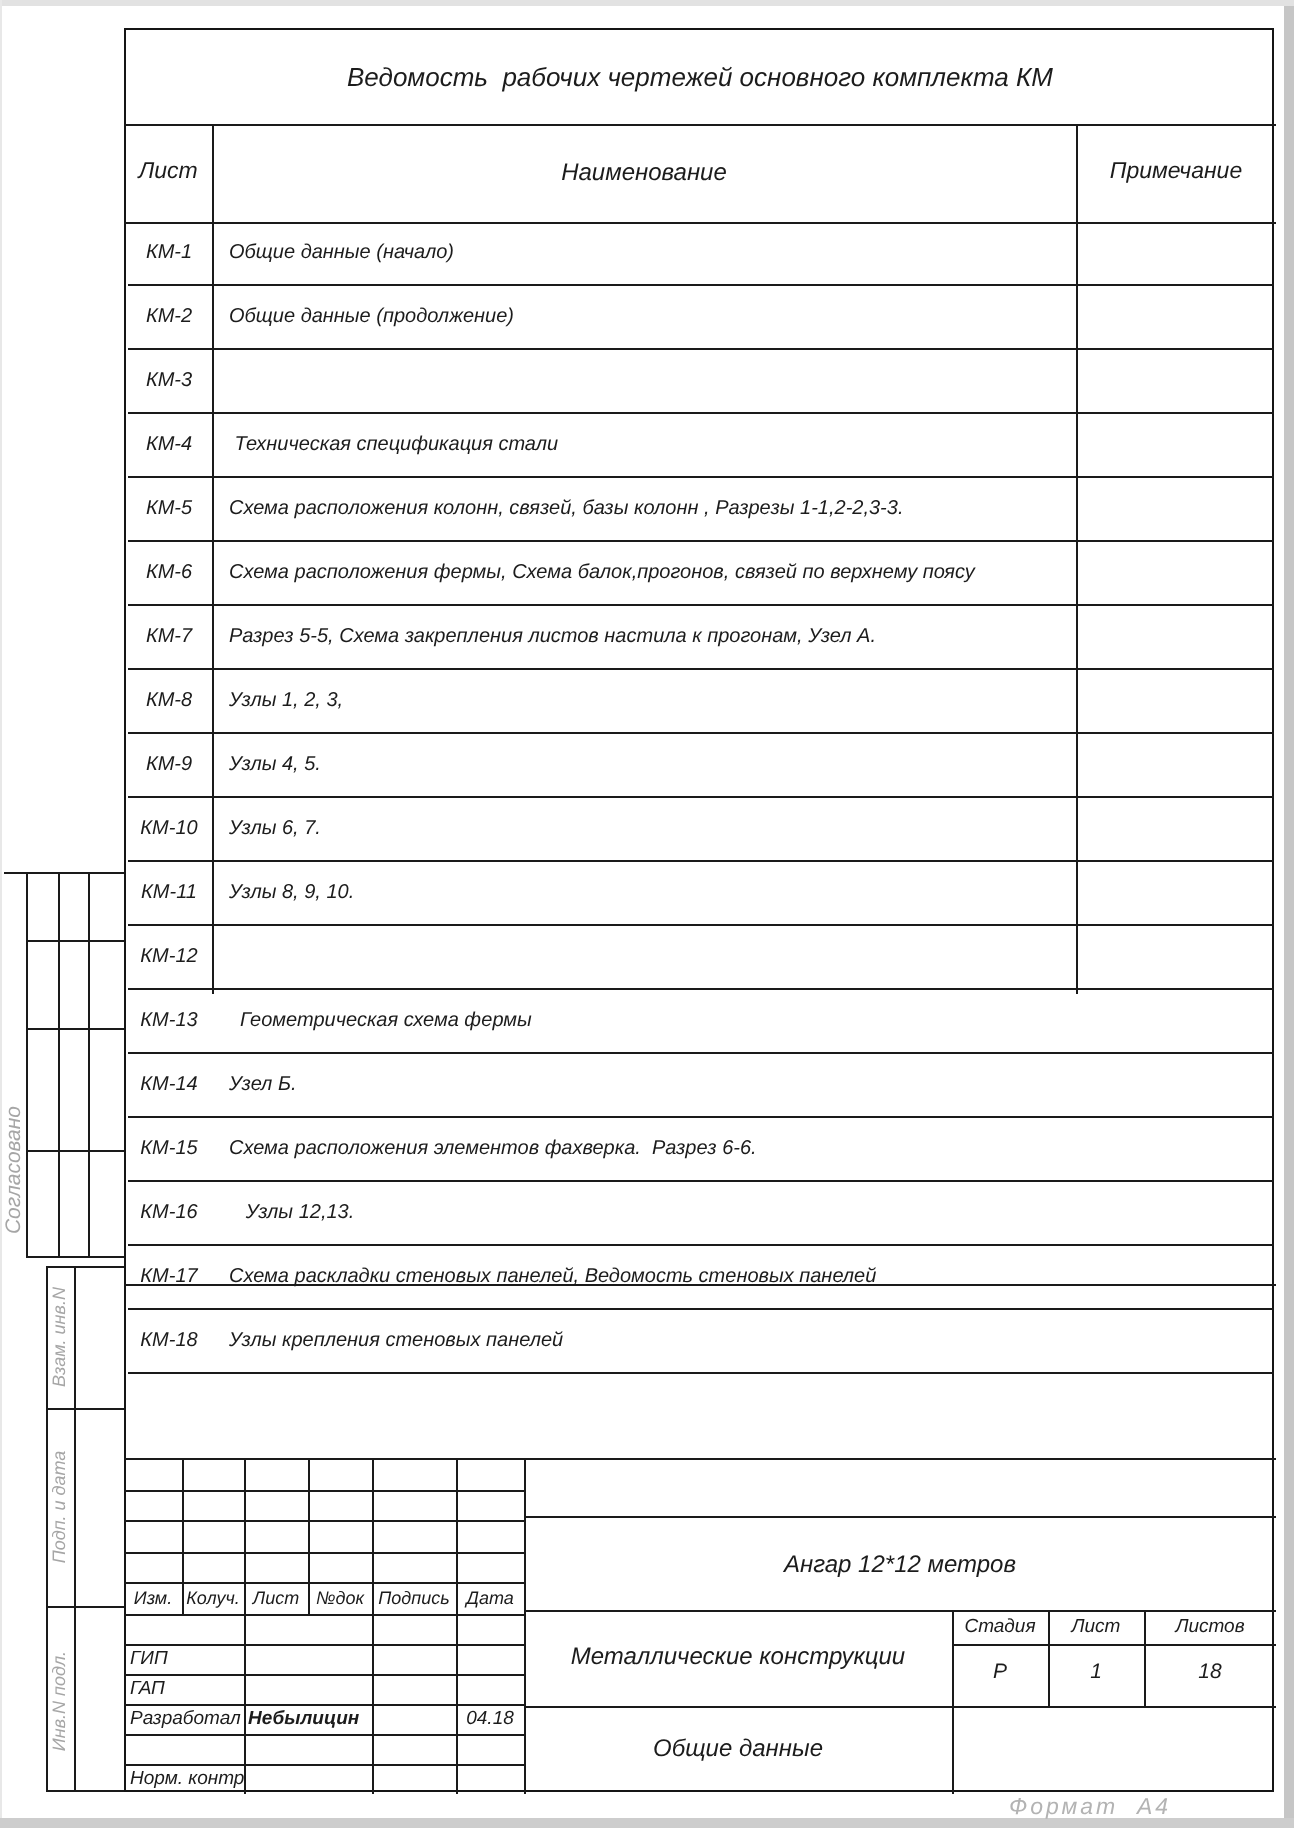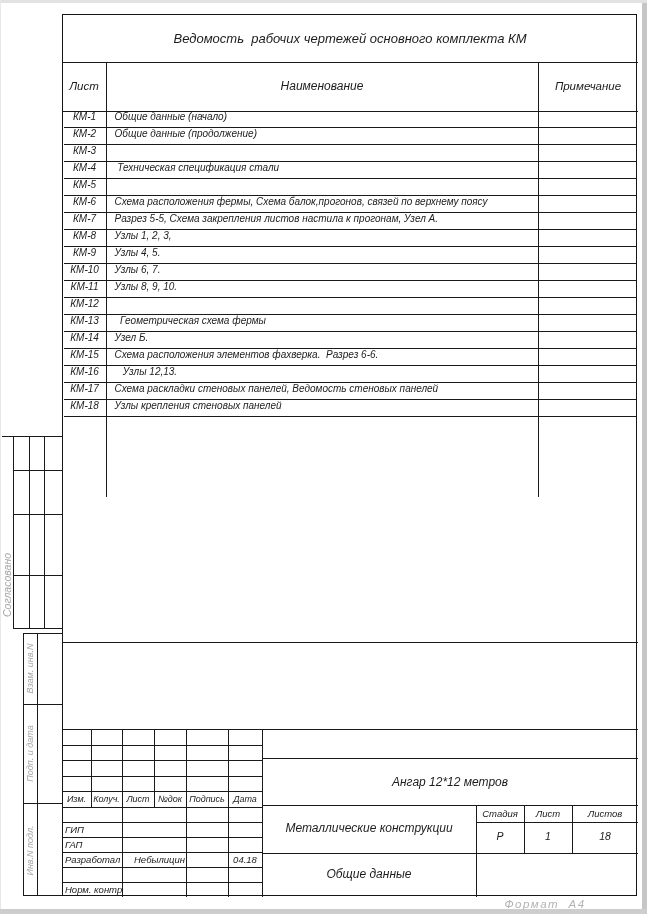--- a/index.html
+++ b/index.html
@@ -4,35 +4,35 @@
 <style>
   html,body{margin:0;padding:0;background:#ffffff;}
   #stage{position:relative;width:647px;height:914px;background:#ffffff;overflow:hidden;
          font-family:"Liberation Sans",sans-serif;font-style:italic;color:#1c1c1c;}
   .line{position:absolute;background:#1a1a1a;}
   .frame{position:absolute;left:62px;top:14px;width:575px;height:882px;border:1.8px solid #151515;box-sizing:border-box;background:transparent;}
   .txt{position:absolute;white-space:pre;overflow:hidden;}
   .center{text-align:center;}
   
   #list-body{position:absolute;left:63.5px;top:111px;width:573px;}
-  .trow{display:flex;height:17px;box-sizing:border-box;border-bottom:1.3px solid #1a1a1a;font-size:10px;}
+  .trow{display:flex;height:32px;box-sizing:border-box;border-bottom:1.3px solid #1a1a1a;align-items:center;font-size:10px;}
   .tc{white-space:pre;overflow:hidden;}
   .c1{width:42px;text-align:center;}
   .c2{flex:1;padding-left:9px;}
   .c3{width:99px;}
   
   #rev-header{position:absolute;left:62px;top:791px;width:200px;height:15.5px;display:flex;align-items:center;font-size:9px;}
   .rhc{text-align:center;white-space:pre;overflow:hidden;}
   .rc0{width:29px}.rc1{width:31px}.rc2{width:32px}.rc3{width:32px}.rc4{width:42px}.rc5{flex:1}
   
   #sig-rows{position:absolute;left:62px;top:806.5px;width:200px;}
   .srow{display:flex;height:15.05px;align-items:center;font-size:9.5px;}
   .sc{white-space:pre;overflow:hidden;}
   .sr-role{width:60px;padding-left:3px;box-sizing:border-box;}
-  .sr-name{width:64px;padding-left:12px;box-sizing:border-box;}
+  .sr-name{width:64px;padding-left:2px;box-sizing:border-box;font-weight:bold;}
   .sr-sign{width:42px;}
   .sr-date{flex:1;text-align:center;}
   
   #stage-block{position:absolute;left:476px;top:805px;width:162px;height:91.5px;display:flex;}
   .stcol{display:flex;flex-direction:column;}
   .stc0{width:48px}.stc1{width:48px}.stc2{width:66px}
   .sth{height:17px;line-height:17px;text-align:center;font-size:9.5px;}
   .stv{height:31px;line-height:28px;text-align:center;font-size:10.5px;}
   .muted{color:#a6a6a6;}
   .vtext{position:absolute;transform:rotate(-90deg);white-space:pre;text-align:center;}
@@ -71,20 +71,21 @@
         <div class="tc c1">КМ-3</div>
         <div class="tc c3"></div>
       </div>
       <div class="trow">
         <div class="tc c1">КМ-4</div>
         <div class="tc c2"> Техническая спецификация стали</div>
         <div class="tc c3"></div>
       </div>
       <div class="trow">
         <div class="tc c1">КМ-5</div>
+        <div class="tc c2">Схема расположения колонн, связей, базы колонн , Разрезы 1-1,2-2,3-3.</div>
         <div class="tc c3"></div>
       </div>
       <div class="trow">
         <div class="tc c1">КМ-6</div>
         <div class="tc c2">Схема расположения фермы, Схема балок,прогонов, связей по верхнему поясу</div>
         <div class="tc c3"></div>
       </div>
       <div class="trow">
         <div class="tc c1">КМ-7</div>
         <div class="tc c2">Разрез 5-5, Схема закрепления листов настила к прогонам, Узел А.</div>

